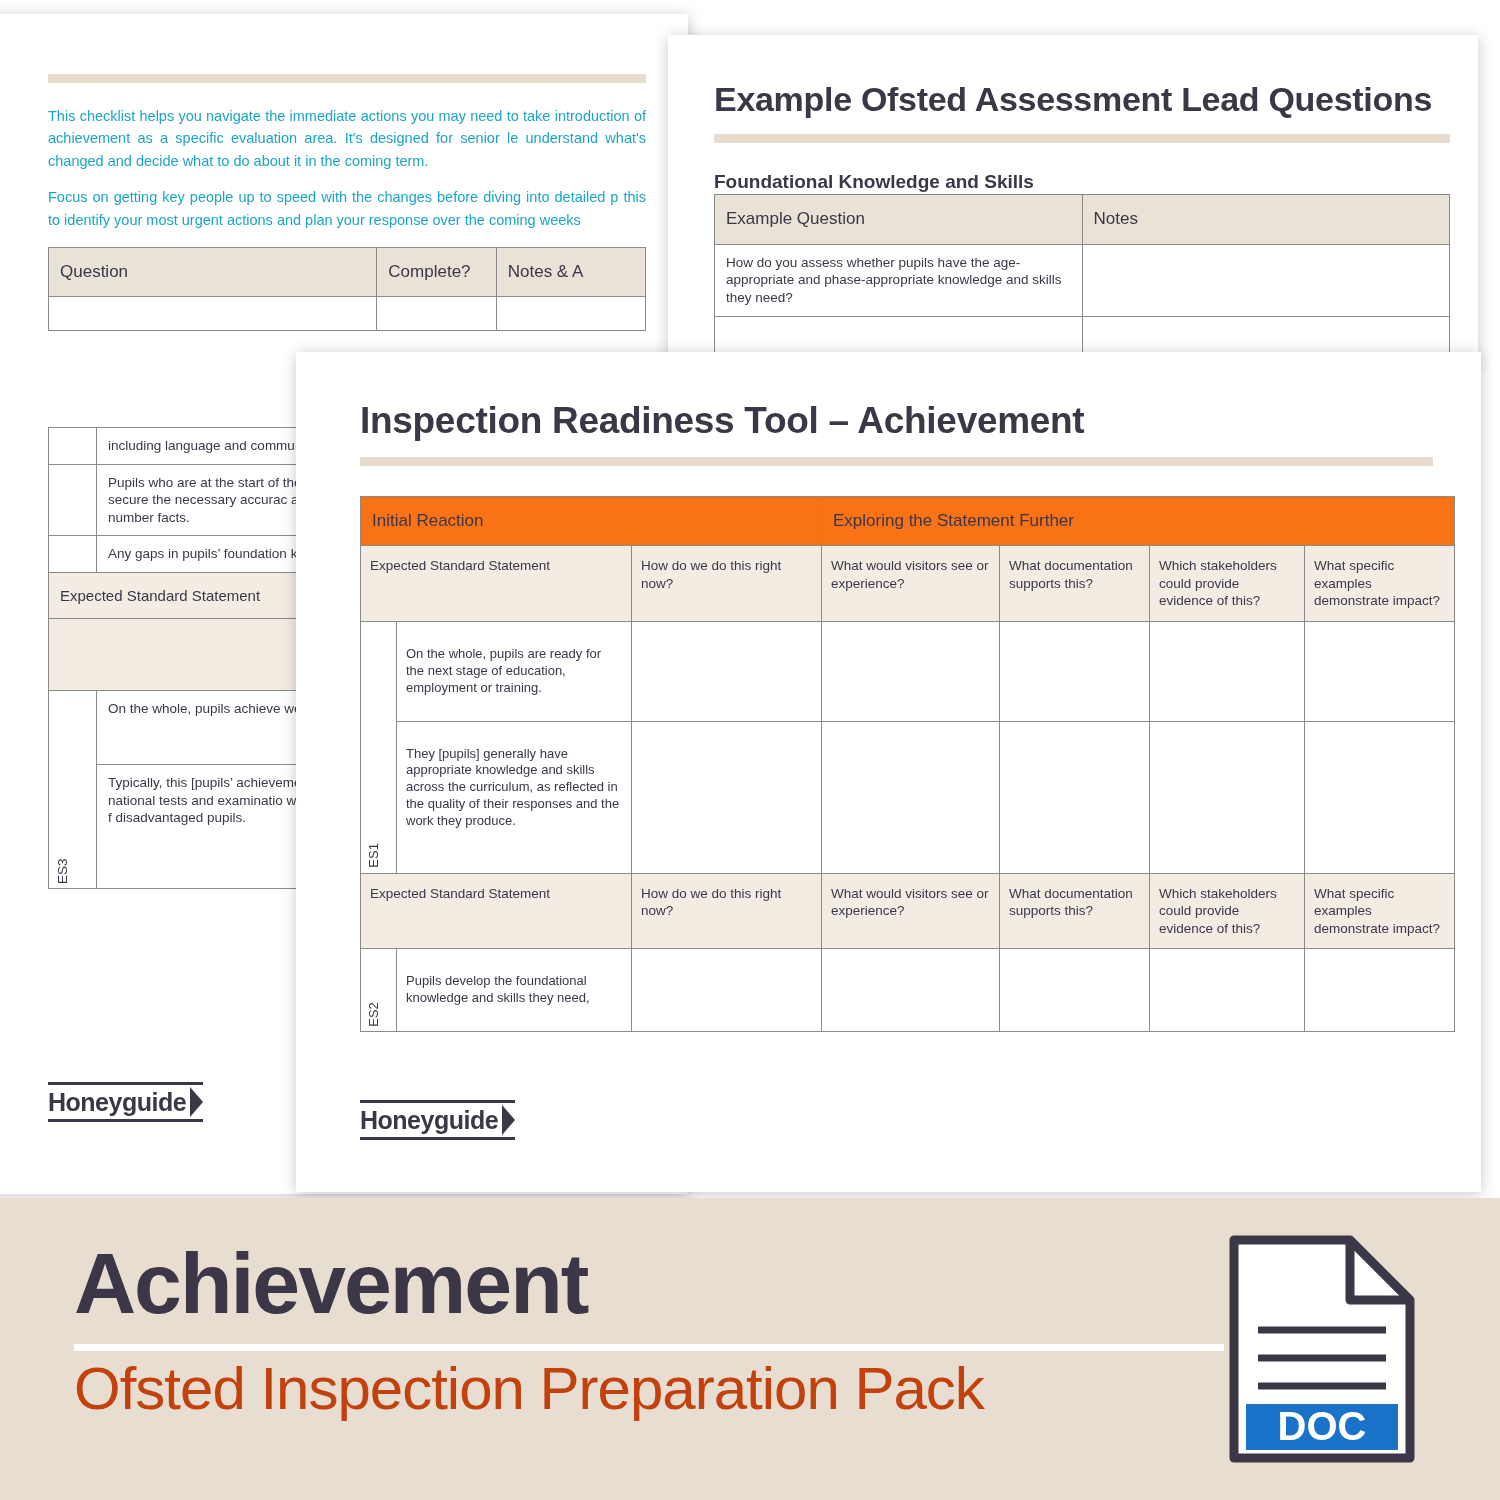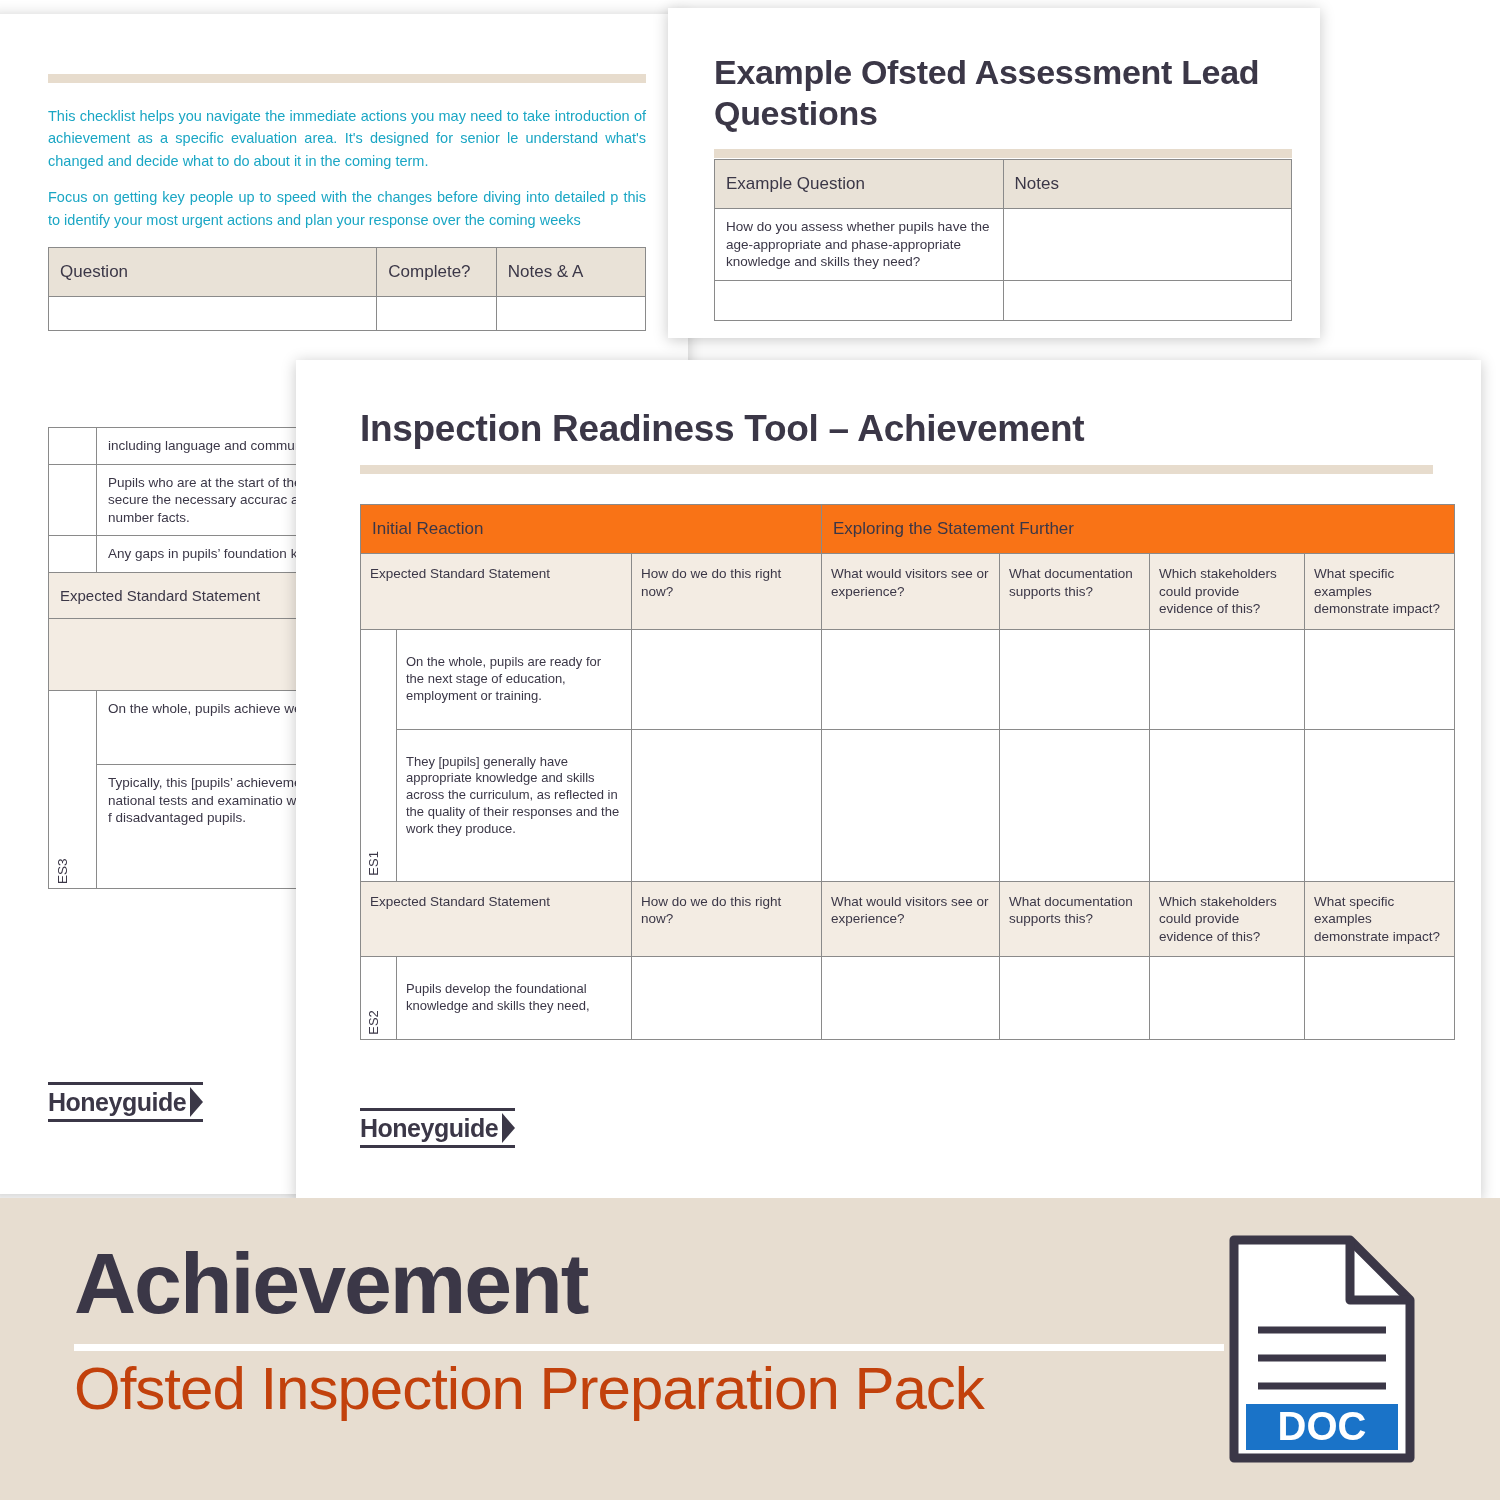--- a/index.html
+++ b/index.html
@@ -97,29 +97,29 @@
     margin-left:4px;
   }
   .logo-wrap {
     position:absolute;
     border-top:3px solid #3b3747;
     border-bottom:3px solid #3b3747;
     padding:2px 0;
   }
 
   
-  #page2 { left:668px; top:8px; width:652px; height:330px; padding:44px 28px 0 46px; }
+  #page2 { left:668px; top:35px; width:810px; height:330px; padding:44px 28px 0 46px; }
   #page2 .doc-title { font-size:34px; }
   #page2 .subhead {
     font-size:19px; font-weight:bold; margin-top:28px; color:#3b3747;
   }
   #page2 table.gt { margin-top:1px; }
 
   
-  #page3 { left:296px; top:360px; width:1185px; height:840px; padding:46px 48px 0 64px; }
+  #page3 { left:296px; top:352px; width:1185px; height:840px; padding:46px 48px 0 64px; }
   #page3 .doc-title { font-size:37px; }
   #page3 table.gt { margin-top:30px; table-layout:fixed; }
   #page3 table.gt td {
     font-size:13px;
     padding:24px 9px;
   }
   .grp-hdr {
     background:#f97316;
     font-weight:bold;
     font-size:17px !important;
@@ -223,20 +223,21 @@
     <span class="logo">
       <span>Honeyguide</span>
       <span class="chev"></span>
     </span>
   </div>
 </div>
 
 <div class="page" id="page2">
   <div class="doc-title">Example Ofsted Assessment Lead Questions</div>
   <div class="title-rule"></div>
+  <div class="subhead">Foundational Knowledge and Skills</div>
 
   <table class="gt">
     <tbody>
         <tr>
       <td class="hdr-cell" style="width:50%">Example Question</td>
       <td class="hdr-cell" style="width:50%">Notes</td>
     </tr>
     <tr>
       <td style="height:72px">How do you assess whether pupils have the age-appropriate and phase-appropriate knowledge and skills they need?</td>
       <td></td>

